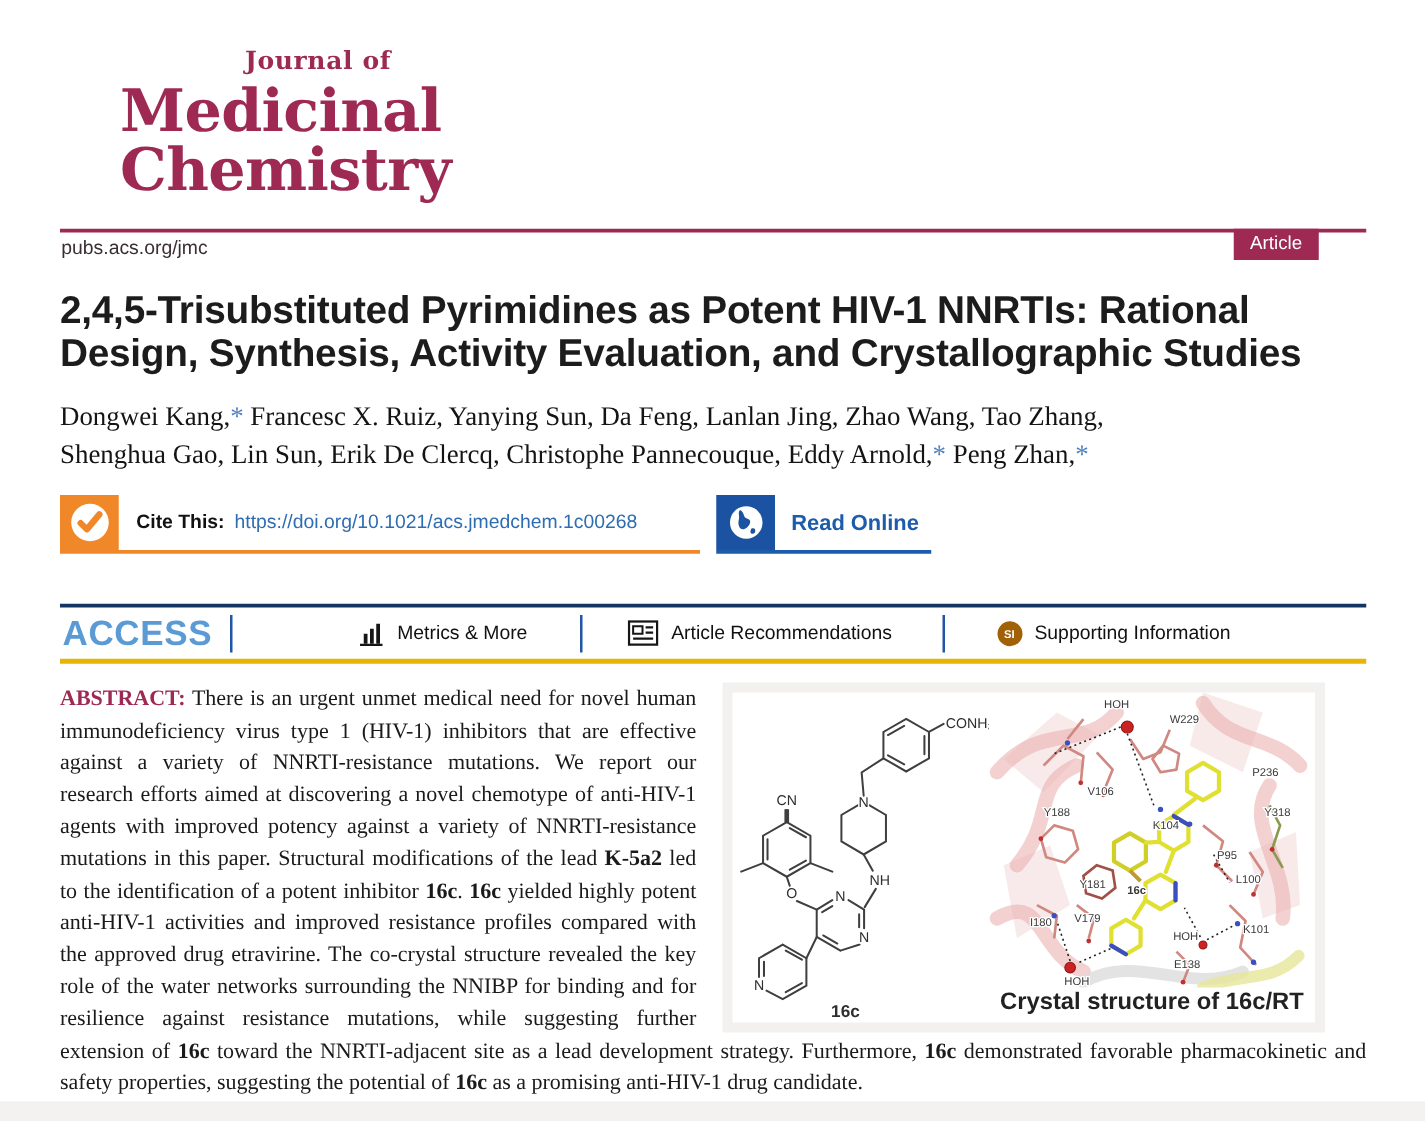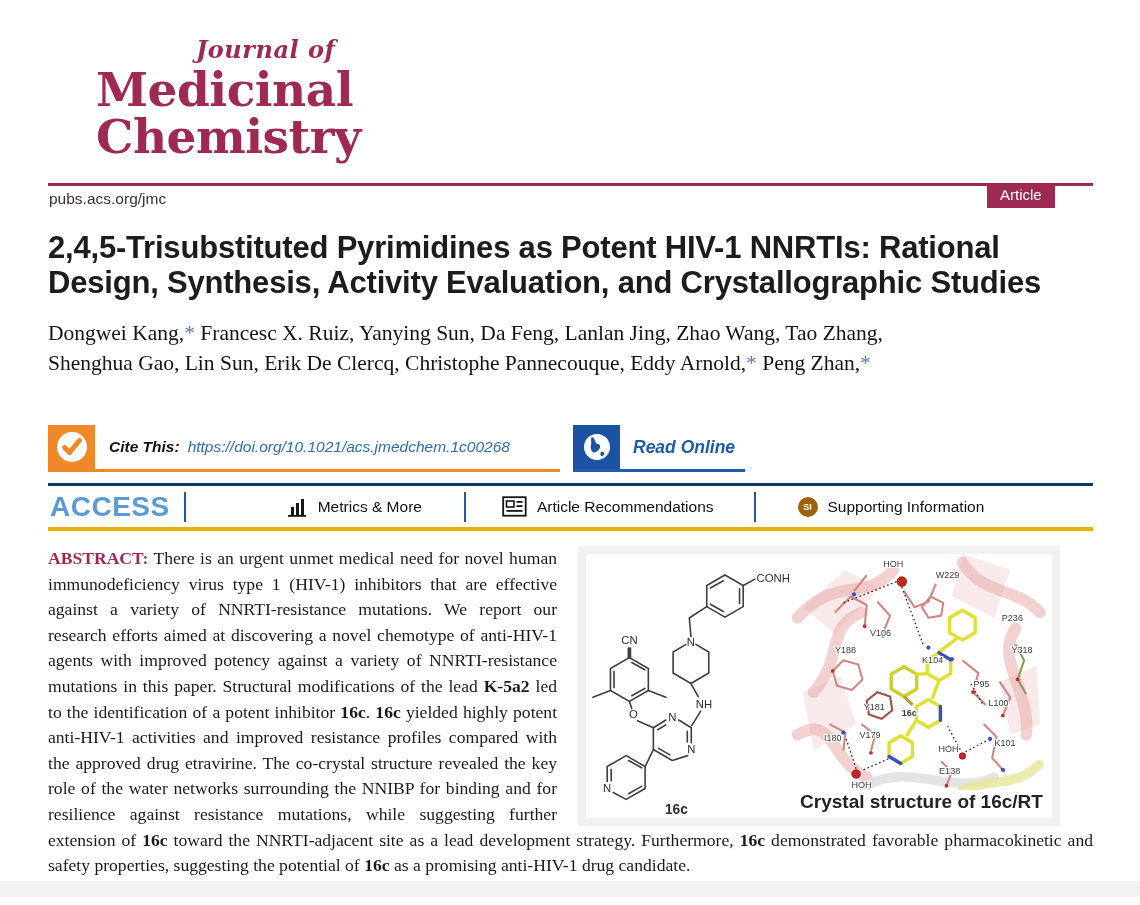--- a/index.html
+++ b/index.html
@@ -4,38 +4,38 @@
 <style>
   html,body{margin:0;padding:0;}
   body{
     width:1140px;height:905px;position:relative;overflow:hidden;
     background:#ffffff;font-family:"Liberation Sans",sans-serif;
   }
   .abs{position:absolute;}
 
   
   .logo{color:#9e2a54;font-family:"DejaVu Serif",serif;font-weight:bold;line-height:1;}
-  .logo-journal-of{left:196px;top:38px;font-size:24px;letter-spacing:.5px;font-style:italic;}
+  .logo-journal-of{left:196px;top:38px;font-size:20px;letter-spacing:.5px;}
   .logo-medicinal{left:96px;top:66px;font-size:47px;letter-spacing:-.5px;}
   .logo-chemistry{left:96px;top:113px;font-size:47px;letter-spacing:-.5px;}
 
   .rule{left:48px;top:183px;width:1045px;height:3px;background:#9e2a54;}
   .site-url{left:49px;top:190px;font-size:15.5px;color:#3b2e35;}
   .badge{top:183px;left:987px;background:#9e2a54;color:#fff;font-size:15px;
     padding:3px 13px 5px 13px;}
 
   
   .title{left:48px;top:230px;width:1045px;font-size:31px;font-weight:bold;
     color:#1c1c1c;line-height:35px;letter-spacing:-.2px;}
   .authors{left:48px;top:318px;width:1045px;font-family:"Liberation Serif",serif;
     font-size:21.5px;color:#141414;line-height:30px;}
   .authors .star{color:#4f81bd;}
 
   
-  .cite-row{left:48px;top:425px;display:flex;align-items:stretch;font-style:italic;}
+  .cite-row{left:48px;top:396px;display:flex;align-items:stretch;}
   .cite-box{width:512px;display:flex;align-items:stretch;border-bottom:3px solid #f0882a;}
   .cite-icon{width:47px;height:44px;background:#f0882a;display:flex;align-items:center;justify-content:center;flex:none;}
   .cite-text{display:flex;align-items:center;padding-left:14px;gap:8px;white-space:nowrap;}
   .cite-label{font-weight:bold;font-size:15.5px;color:#111;}
   .doi{font-size:15.5px;color:#2e6db4;}
   .read-box{margin-left:13px;width:172px;display:flex;align-items:stretch;border-bottom:3px solid #1d5cab;}
   .read-icon{width:47px;height:44px;background:#1b52a1;display:flex;align-items:center;justify-content:center;flex:none;}
   .read-label{display:flex;align-items:center;padding-left:13px;font-weight:bold;font-size:17.5px;color:#1d5cab;white-space:nowrap;}
 
   

